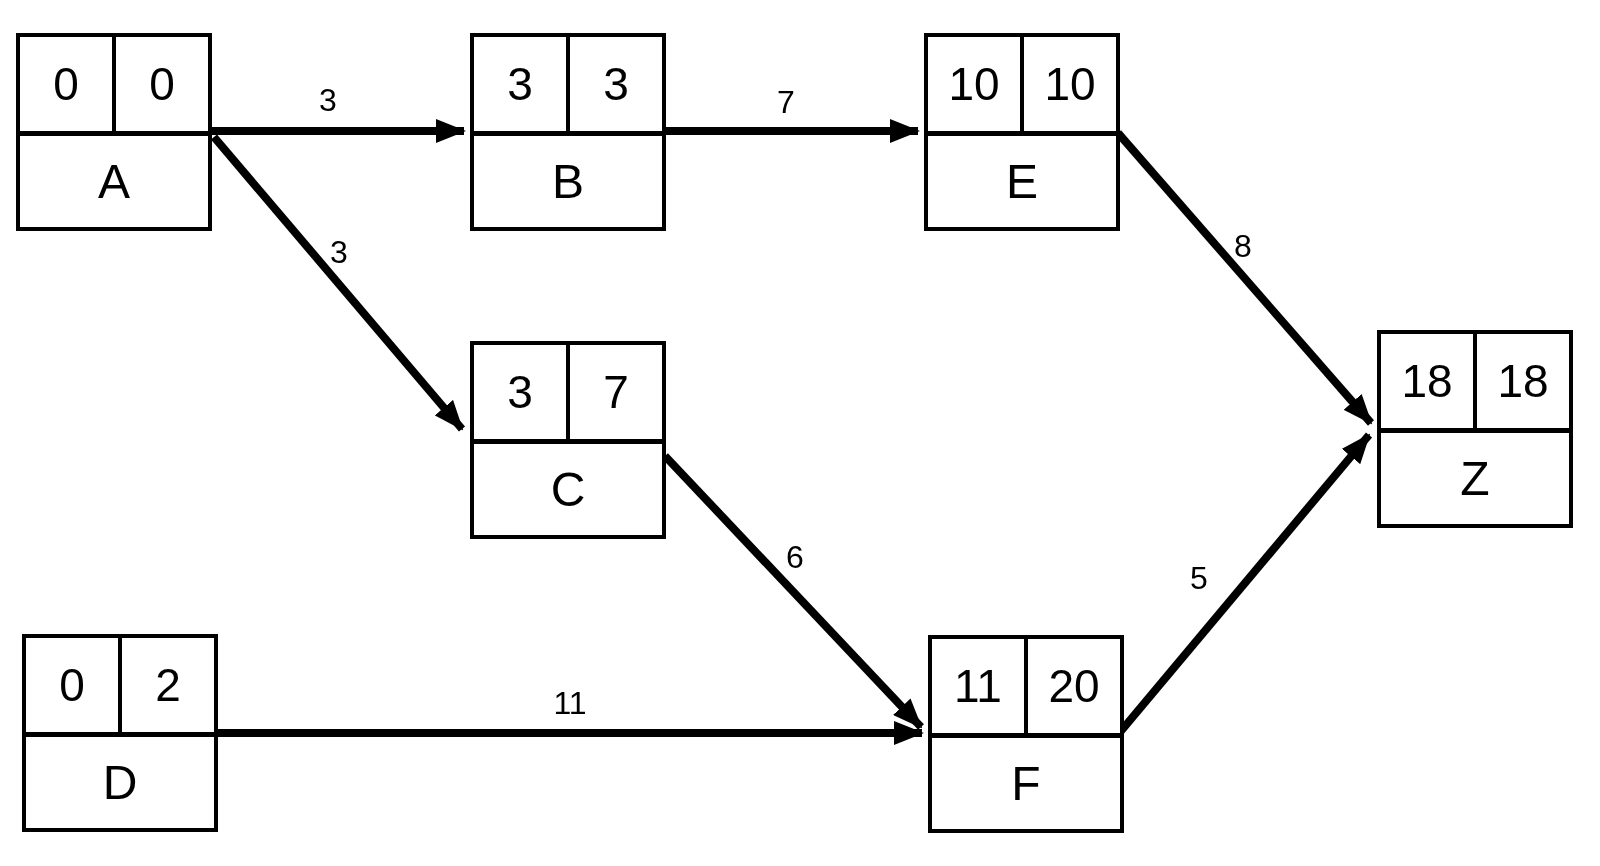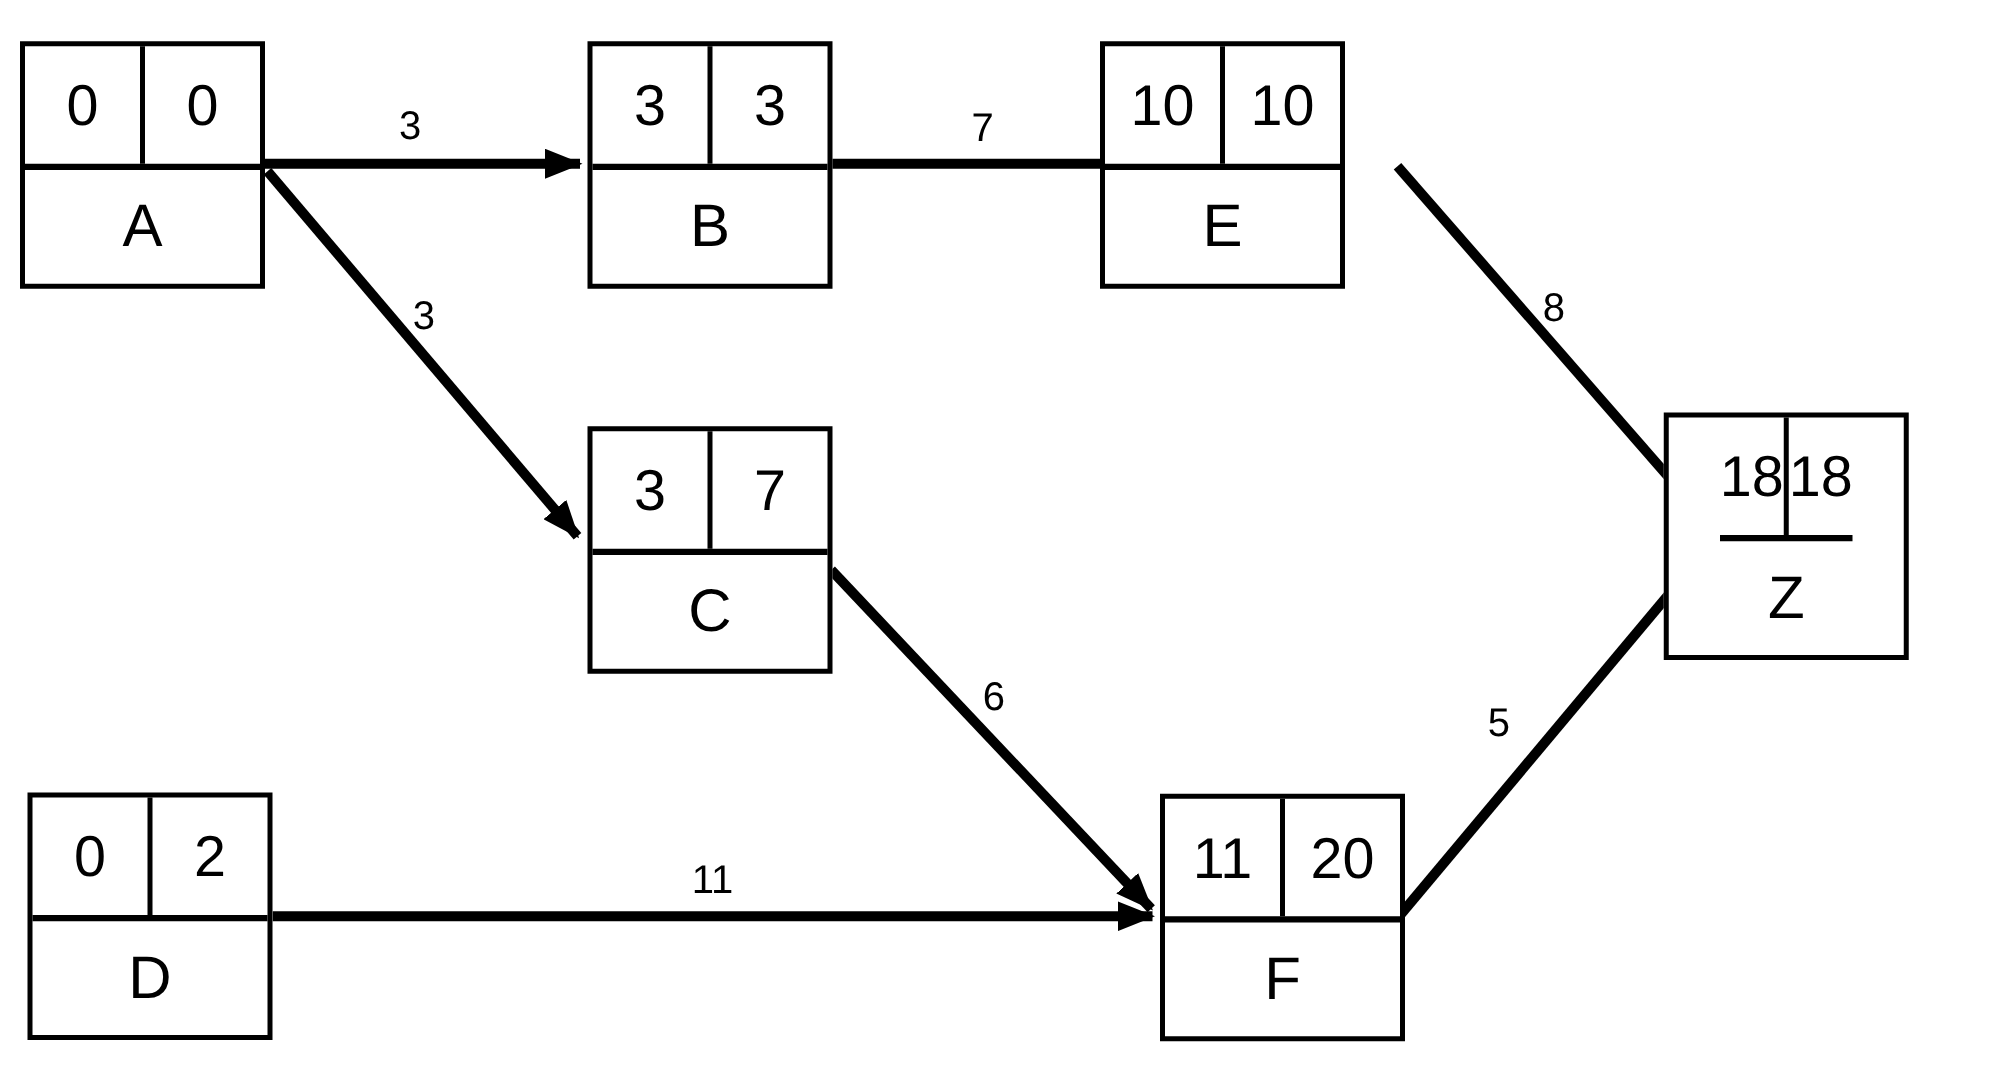--- a/index.html
+++ b/index.html
@@ -99,21 +99,21 @@
   </div>
 
   <div class="node" style="left:470px; top:33px;">
     <div class="node-top">
       <div class="cell left">3</div>
       <div class="cell">3</div>
     </div>
     <div class="node-bottom">B</div>
   </div>
 
-  <div class="node" style="left:880px; top:33px;">
+  <div class="node" style="left:924px; top:33px;">
     <div class="node-top">
       <div class="cell left">10</div>
       <div class="cell">10</div>
     </div>
     <div class="node-bottom">E</div>
   </div>
 
   <div class="node" style="left:470px; top:341px;">
     <div class="node-top">
       <div class="cell left">3</div>
@@ -131,21 +131,21 @@
   </div>
 
   <div class="node" style="left:928px; top:635px;">
     <div class="node-top">
       <div class="cell left">11</div>
       <div class="cell">20</div>
     </div>
     <div class="node-bottom">F</div>
   </div>
 
-  <div class="node" style="left:1331px; top:330px;align-items:center;">
+  <div class="node" style="left:1377px; top:330px;">
     <div class="node-top">
       <div class="cell left">18</div>
       <div class="cell">18</div>
     </div>
     <div class="node-bottom">Z</div>
   </div>
 
   <div class="edge-label" style="left:328px; top:100px;">3</div>
   <div class="edge-label" style="left:786px; top:102px;">7</div>
   <div class="edge-label" style="left:339px; top:252px;">3</div>

